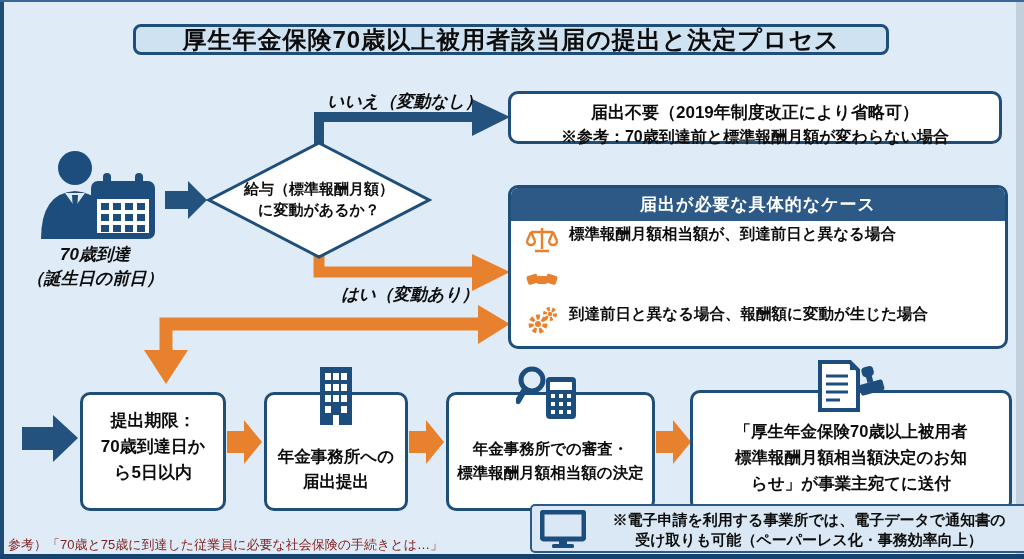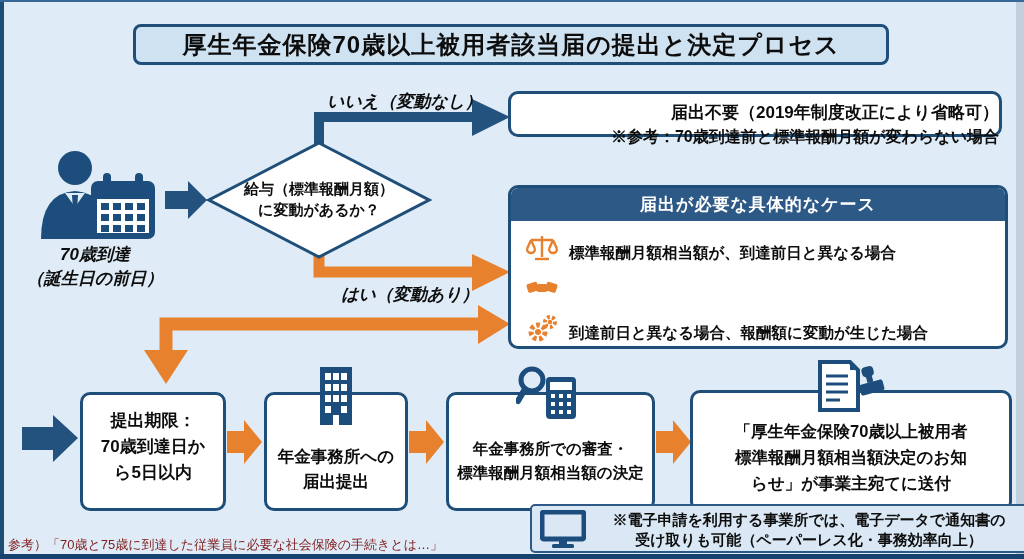--- a/index.html
+++ b/index.html
@@ -2,31 +2,31 @@
 <html><head>
 <meta charset="utf-8">
 <style>
   html,body{margin:0;padding:0;background:#eef2f6;}
   .canvas{position:relative;width:1024px;height:559px;background:#dfecf7;overflow:hidden;
           font-family:"Liberation Sans",sans-serif;color:#0d0d0d;}
   .abs{position:absolute;}
   .box{position:absolute;background:#ffffff;border:3px solid #1f4e79;border-radius:10px;
        box-sizing:border-box;z-index:2;}
   .lbl{position:absolute;text-align:center;z-index:3;font-weight:bold;font-style:italic;}
-  .titlebox{position:absolute;left:133px;top:24px;width:756px;height:41px;background:#cfe2f1;
+  .titlebox{position:absolute;left:133px;top:24px;width:756px;height:31px;background:#cfe2f1;
             border:3px solid #1f4e79;border-radius:8px;box-sizing:border-box;z-index:3;
             display:flex;align-items:center;justify-content:center;font-size:24px;font-weight:bold;
             letter-spacing:1px;}
-  .noresult{left:508px;top:91px;width:494px;height:46px;text-align:right;padding-top:6px;}
+  .noresult{left:508px;top:91px;width:494px;height:53px;text-align:center;padding-top:6px;}
   .noresult .l1{font-size:17px;line-height:25px;font-weight:bold;}
   .noresult .l2{font-size:16px;line-height:24px;font-weight:bold;}
   .casebox{left:508px;top:185px;width:500px;height:164px;overflow:hidden;padding:0;}
   .casehead{height:33px;background:#2d5986;color:#ffffff;font-size:17px;font-weight:bold;
             display:flex;align-items:center;justify-content:center;letter-spacing:1px;}
-  .caserow{display:flex;align-items:flex-end;height:40px;padding-left:14px;}
+  .caserow{display:flex;align-items:flex-start;height:40px;padding-left:14px;}
   .caserow .ic{width:34px;height:32px;flex:0 0 34px;margin-right:10px;display:flex;
                align-items:center;justify-content:center;}
   .caserow .tx{font-size:15.5px;font-weight:bold;}
   .steptext{position:absolute;left:0;right:0;text-align:center;font-weight:bold;z-index:3;}
   .diamondtext{position:absolute;left:216px;top:178px;width:206px;text-align:center;z-index:3;
                font-size:15px;font-weight:bold;line-height:21px;}
   .notebox{position:absolute;left:530px;top:504px;width:500px;height:49px;background:#d9e8f4;
            border:2px solid #2d5986;border-radius:5px;box-sizing:border-box;z-index:2;}
   .notetext{position:absolute;left:60px;top:4px;width:434px;text-align:center;font-size:15px;
             line-height:20px;font-weight:bold;}

